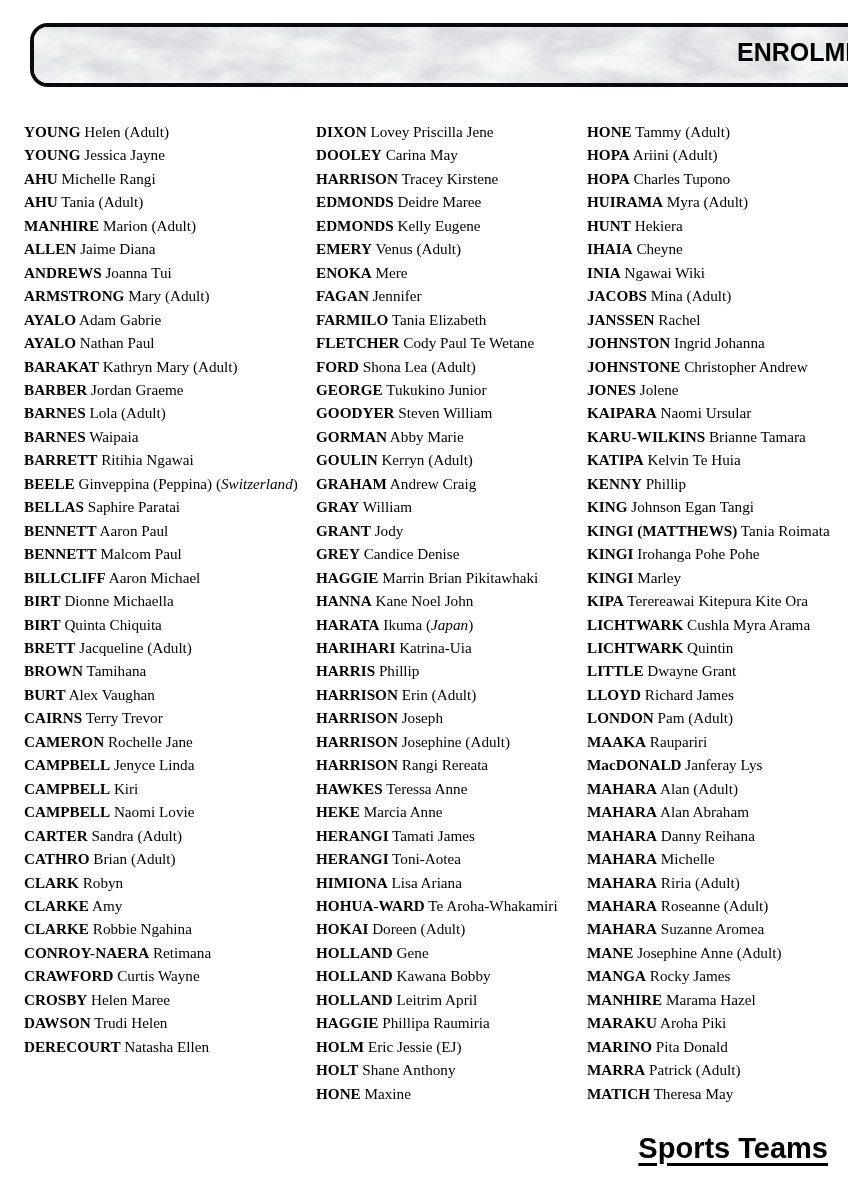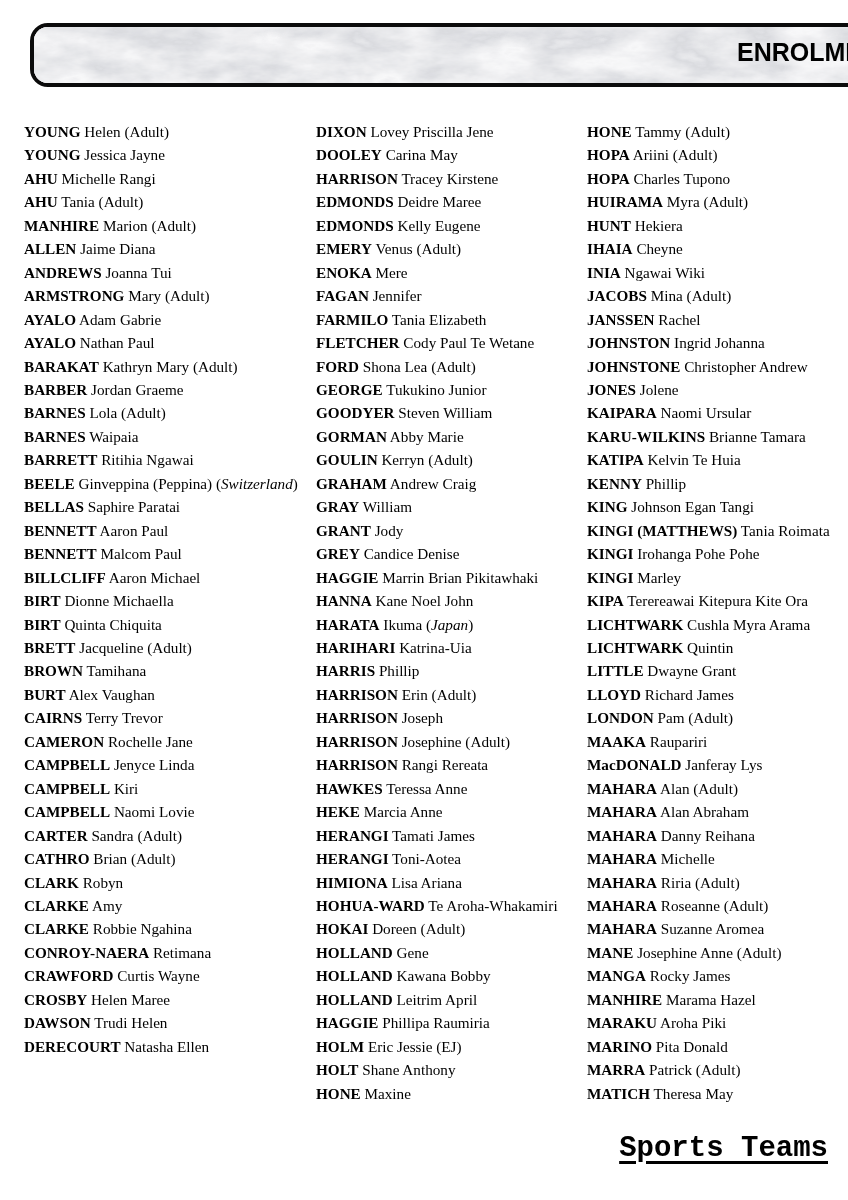--- a/index.html
+++ b/index.html
@@ -42,21 +42,21 @@
   }
   #col1{left:24px;}
   #col2{left:316px;}
   #col3{left:587px;}
   .row b{font-weight:bold;}
   .row i{font-style:italic;}
   
   .footer{
     position:absolute;
     top:1132px; right:20px;
-    font-family:Liberation Mono, monospace;
+    font-family:Liberation Sans, sans-serif;
     font-weight:bold;
     font-size:29px;
     text-decoration:underline;
     text-decoration-thickness:3px;
     text-underline-offset:5px;
     white-space:nowrap;
   }
 </style>
 </head>
 <body>

